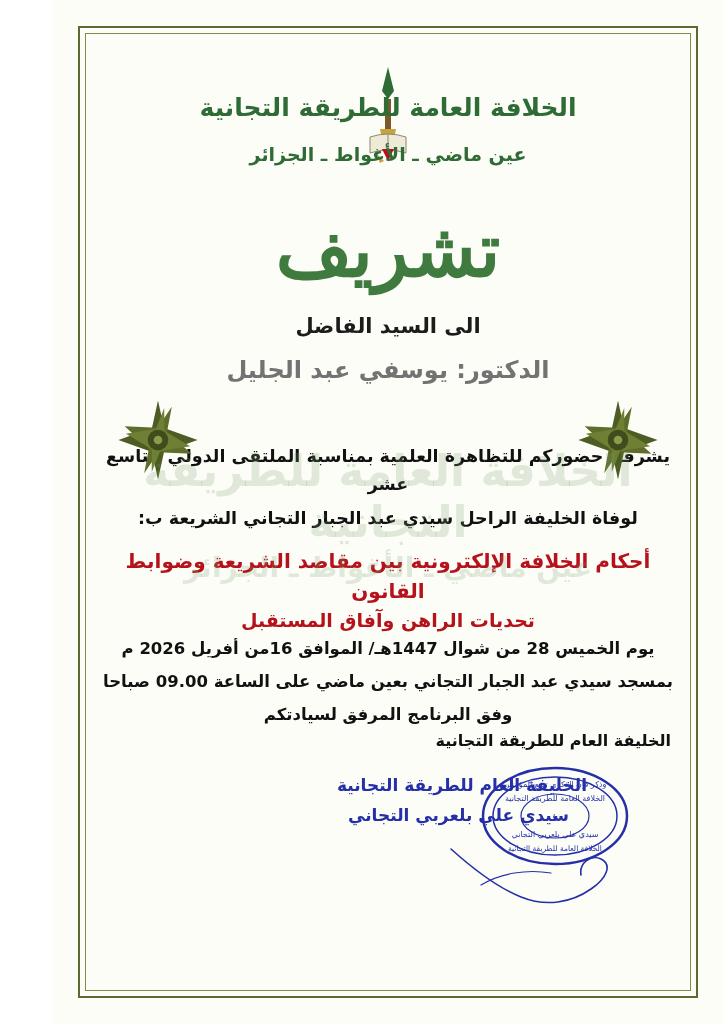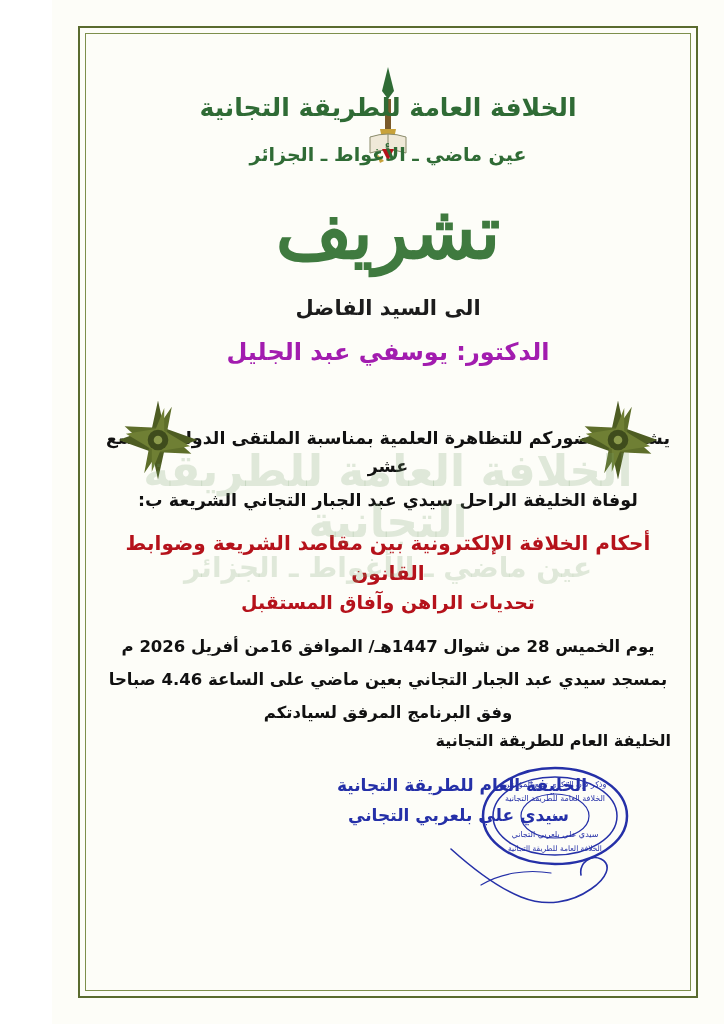--- a/index.html
+++ b/index.html
@@ -83,20 +83,21 @@
     left: 0;
     right: 0;
     font-size: 19px;
     font-weight: bold;
     color: #2f6b35;
     direction: rtl;
   }
 
   
   .tashrif {
+    margin-top: 18px;
     font-size: 74px;
     font-weight: bold;
     color: #3f7a3f;
     line-height: 1;
     font-family: "DejaVu Serif", serif;
     letter-spacing: -4px;
     direction: rtl;
   }
 
   
@@ -104,21 +105,21 @@
     margin-top: 27px;
     font-size: 21px;
     color: #1c1c1c;
     font-weight: bold;
     direction: rtl;
   }
   .recipient {
     margin-top: 18px;
     font-size: 24px;
     font-weight: bold;
-    color: #a21caf;
+    color: #737373;
     direction: rtl;
   }
 
   
   .rosette {
     position: absolute;
     width: 86px;
     height: 86px;
   }
   .rosette.left  { left: 18px;  top: 352px; }
@@ -165,21 +166,20 @@
     color: #b5121b;
     line-height: 1.5;
   }
   .theme .t2 {
     font-size: 19px;
     font-weight: bold;
     color: #b5121b;
     line-height: 1.5;
   }
   .details {
-    margin-top: 16px;
     direction: rtl;
   }
   .details p {
     margin: 0 0 6px 0;
     font-size: 16.5px;
     font-weight: bold;
     color: #111111;
     line-height: 1.65;
   }
 
@@ -296,21 +296,21 @@
       <p>لوفاة الخليفة الراحل سيدي عبد الجبار التجاني الشريعة ب:</p>
     </div>
 
     <div class="theme">
       <div class="t1">أحكام الخلافة الإلكترونية بين مقاصد الشريعة وضوابط القانون</div>
       <div class="t2">تحديات الراهن وآفاق المستقبل</div>
     </div>
 
     <div class="details">
       <p>يوم الخميس 28 من شوال 1447هـ/ الموافق 16من أفريل 2026 م</p>
-      <p>بمسجد سيدي عبد الجبار التجاني  بعين ماضي على الساعة 4.46 صباحا</p>
+      <p>بمسجد سيدي عبد الجبار التجاني  بعين ماضي على الساعة 09.00 صباحا</p>
       <p>وفق البرنامج المرفق لسيادتكم</p>
     </div>
 
     <div class="sign-block">
       <div class="sign-title">الخليفة العام للطريقة التجانية</div>
 
       <div class="stamp">
         <svg viewBox="0 0 360 110" width="360" height="110">
           <ellipse cx="250" cy="55" rx="72" ry="48" fill="none" stroke="#2530a8" stroke-width="2.5"></ellipse>
           <ellipse cx="250" cy="55" rx="62" ry="39" fill="none" stroke="#2530a8" stroke-width="1.5"></ellipse>

